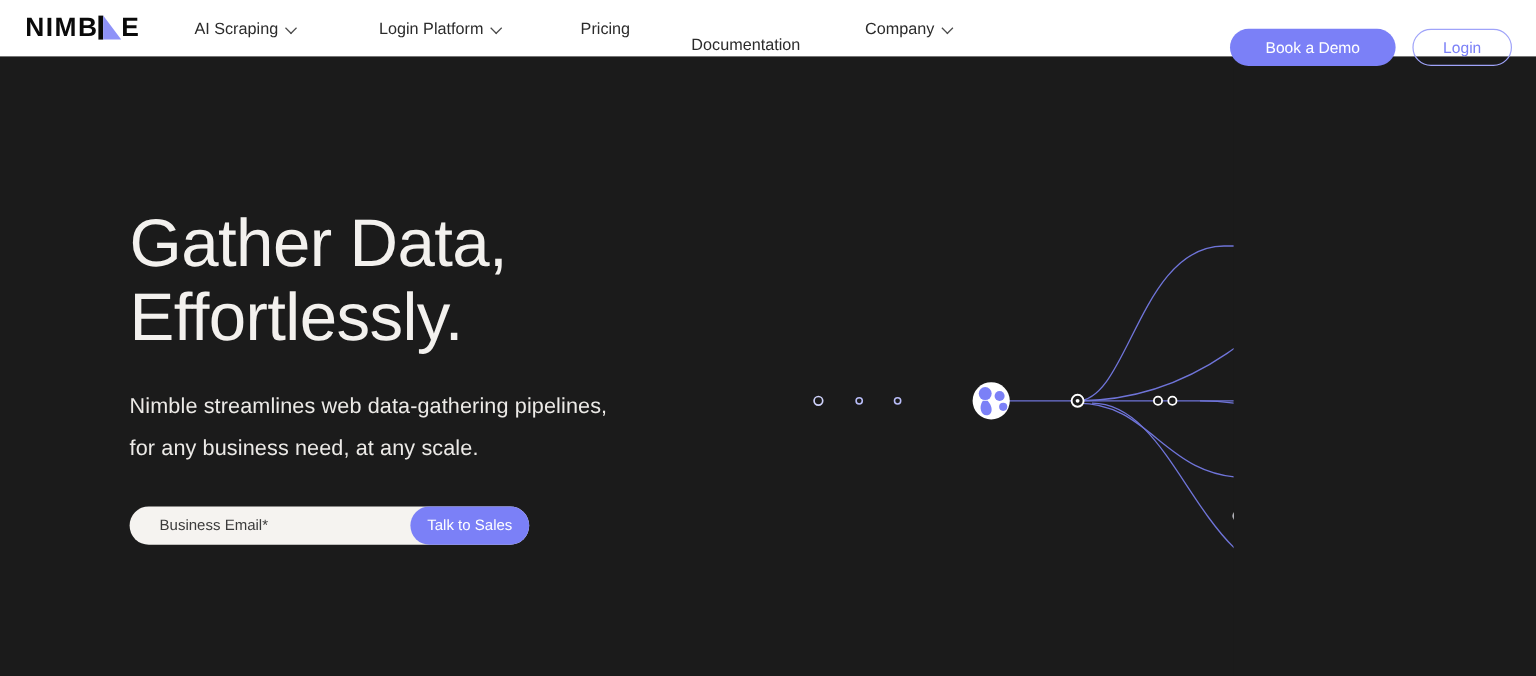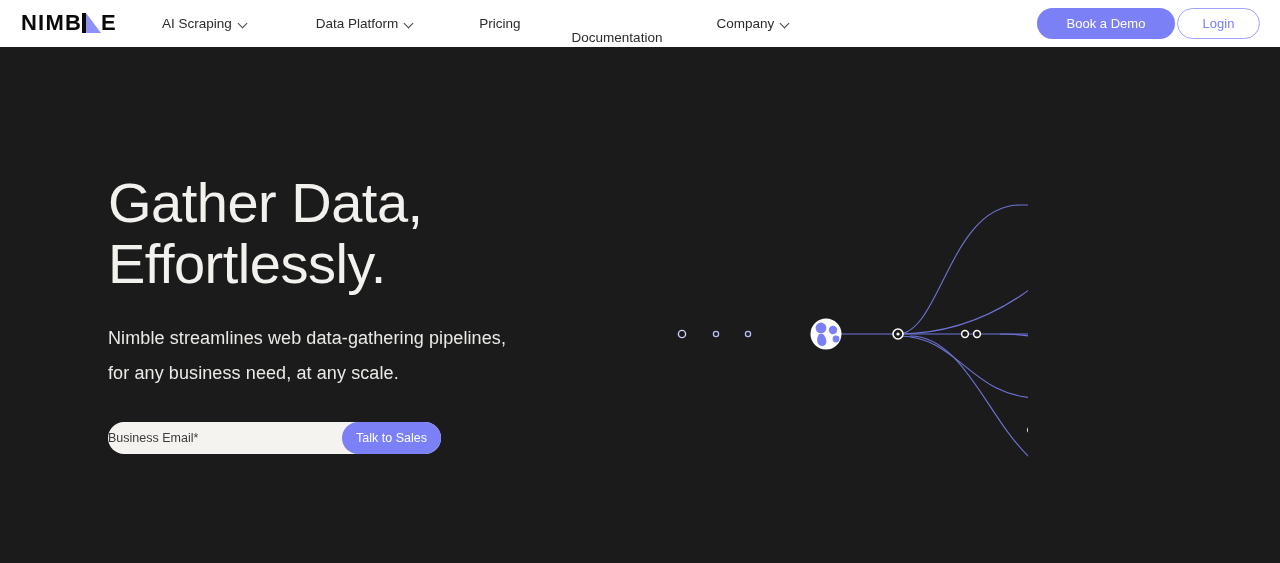--- a/index.html
+++ b/index.html
@@ -81,22 +81,22 @@
   .chev::before {
     content: "";
     position: absolute; left: 0; top: 1px;
     width: 6px; height: 6px;
     border-right: 1.4px solid #4a4a4a;
     border-bottom: 1.4px solid #4a4a4a;
     transform: rotate(45deg);
   }
 
   .nav-actions {
-    position: absolute; right: 20px; top: 8px;
-    display: flex; align-items: center; gap: 2px;
+    position: absolute; right: 20px; top: 24px;
+    display: flex; align-items: center; gap: 14px;
   }
   .btn-demo {
     width: 138px; height: 31px;
     border-radius: 16px;
     background: #7b80f7;
     color: #ffffff;
     font-size: 13px;
     display: flex; align-items: center; justify-content: center;
     border: none; cursor: pointer;
     font-family: "Liberation Sans", sans-serif;
@@ -149,20 +149,21 @@
     width: 333px; height: 32px;
     background: #f5f3f0;
     border-radius: 17px;
     display: flex; align-items: center;
   }
   .email-input {
     flex: 1;
     border: none; outline: none; background: transparent;
     font-size: 12.5px;
     color: #701a75;
+    padding-left: 25px;
     font-family: "Liberation Sans", sans-serif;
   }
   .email-input::placeholder { color: #3b3b3b; opacity: 1; }
   .btn-talk {
     position: absolute; right: 0px; top: 0px;
     width: 99px; height: 32px;
     border-radius: 17px;
     background: #7b80f7;
     color: #ffffff;
     font-size: 12.5px;
@@ -193,21 +194,21 @@
     </span>
     <span class="logo-text">E</span>
   </div>
 
   <div class="nav-links">
     <div class="nav-item">
       <span>AI Scraping</span>
       <span class="chev"></span>
     </div>
     <div class="nav-item nav-gap-1">
-      <span>Data Platform</span>
+      <span>Login Platform</span>
       <span class="chev"></span>
     </div>
     <div class="nav-item nav-gap-2">
       <span>Pricing</span>
     </div>
     <div class="nav-item nav-gap-3">
       <span>Documentation</span>
     </div>
     <div class="nav-item nav-gap-4">
       <span>Company</span>

